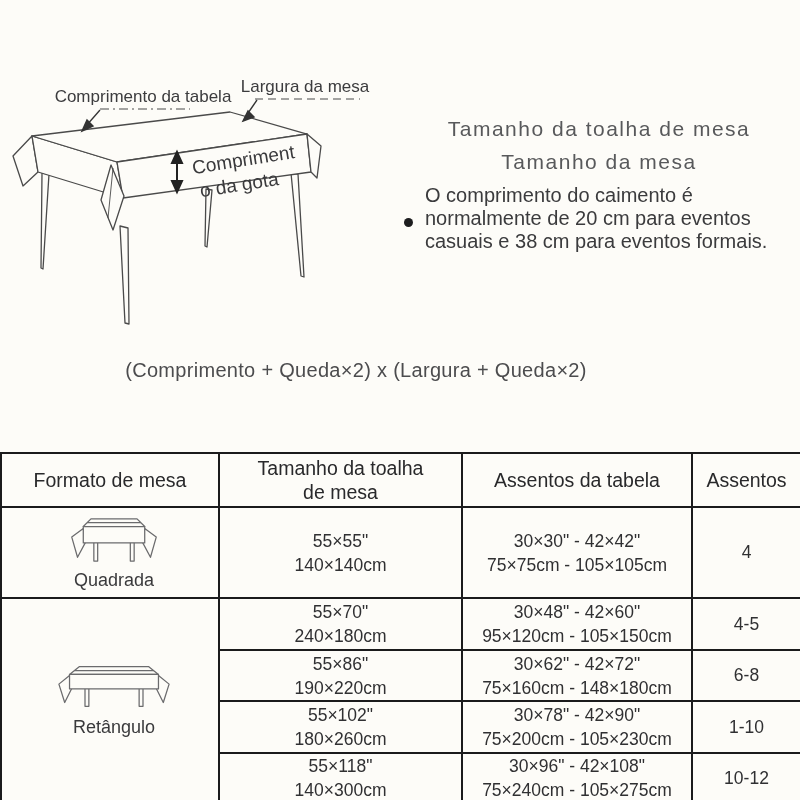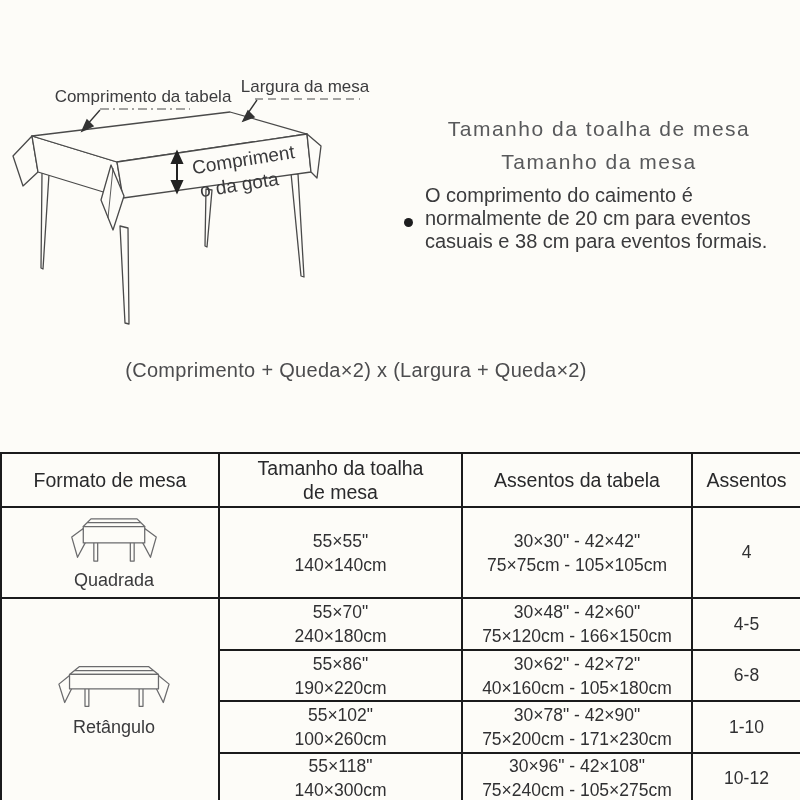--- a/index.html
+++ b/index.html
@@ -183,45 +183,45 @@
         </svg>
         <span class="shape-label">Retângulo</span>
       </div>
     </td>
     <td class="vals">
       <div>55×70"</div>
       <div>240×180cm</div>
     </td>
     <td class="vals">
       <div>30×48" - 42×60"</div>
-      <div>75×120cm - 166×150cm</div>
+      <div>95×120cm - 105×150cm</div>
     </td>
     <td class="seats">4-5</td>
   </tr>
 
   <tr style="height:51px">
     <td class="vals">
       <div>55×86"</div>
       <div>190×220cm</div>
     </td>
     <td class="vals">
       <div>30×62" - 42×72"</div>
-      <div>40×160cm - 105×180cm</div>
+      <div>75×160cm - 148×180cm</div>
     </td>
     <td class="seats">6-8</td>
   </tr>
 
   <tr style="height:52px">
     <td class="vals">
       <div>55×102"</div>
-      <div>100×260cm</div>
+      <div>180×260cm</div>
     </td>
     <td class="vals">
       <div>30×78" - 42×90"</div>
-      <div>75×200cm - 171×230cm</div>
+      <div>75×200cm - 105×230cm</div>
     </td>
     <td class="seats">1-10</td>
   </tr>
 
   <tr style="height:47px">
     <td class="vals">
       <div>55×118"</div>
       <div>140×300cm</div>
     </td>
     <td class="vals">

